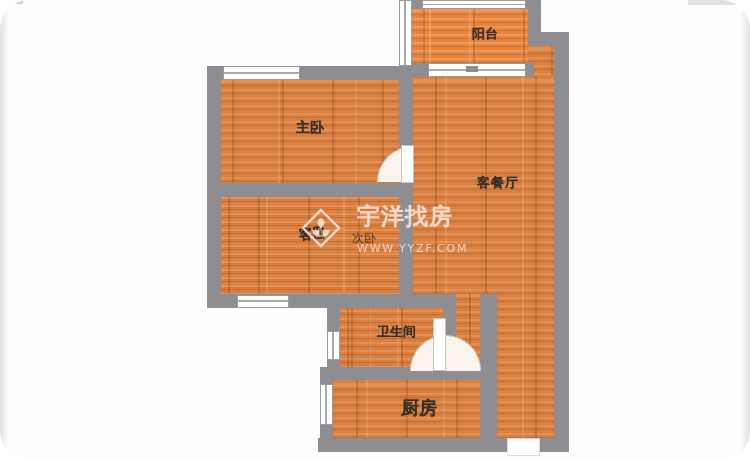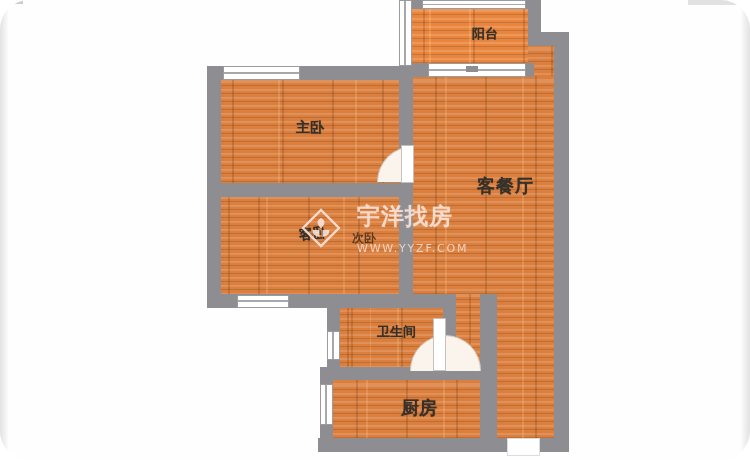--- a/index.html
+++ b/index.html
@@ -30,21 +30,21 @@
   
   .door-arc{position:absolute;z-index:4;background:#fbf4ec;border:1px solid #d2cbc2;box-sizing:border-box;}
   .door-leaf{position:absolute;z-index:5;background:#ffffff;border:1px solid #c6c1ba;box-sizing:border-box;}
   .opening{position:absolute;z-index:4;background:#ffffff;border:1px solid #dcdcdc;box-sizing:border-box;}
   
   .room-label{
     position:absolute;z-index:6;color:#34302a;font-weight:bold;
     text-shadow:0 0 1px rgba(40,30,20,0.55);white-space:nowrap;
   }
   .label-ghost{
-    position:absolute;z-index:6;color:rgba(70,46,26,0.85);font-weight:bold;
+    position:absolute;z-index:6;color:rgba(70,46,26,0.85);font-weight:normal;
     filter:blur(0.5px);white-space:nowrap;
   }
   
   .watermark{
     position:absolute;left:301px;top:204px;z-index:7;display:flex;align-items:center;gap:16px;
     color:rgba(250,228,218,0.88);pointer-events:none;
   }
   .wm-title{font-size:23px;font-weight:bold;letter-spacing:1px;line-height:1.05;
     text-shadow:0 0 2px rgba(255,245,240,0.25);}
   .wm-url{font-size:11px;letter-spacing:1.8px;margin-top:14px;opacity:0.9;}
@@ -92,21 +92,21 @@
   <div class="win-v" style="left:320px;top:384px;width:13px;height:41px;"></div>
 
   <div class="door-arc" style="left:377px;top:146px;width:36px;height:36px;border-radius:100% 0 0 0;border-right:none;border-bottom:none;"></div>
   <div class="door-leaf" style="left:401px;top:145px;width:13px;height:38px;"></div>
   <div class="door-arc" style="left:410px;top:335px;width:71px;height:36px;border-radius:36px 36px 0 0;border-bottom:none;"></div>
   <div class="door-leaf" style="left:433px;top:318px;width:13px;height:53px;"></div>
   <div class="opening" style="left:507px;top:438px;width:33px;height:18px;"></div>
 
   <div class="room-label" style="left:472px;top:25px;font-size:13px;">阳台</div>
   <div class="room-label" style="left:296px;top:119px;font-size:14px;">主卧</div>
-  <div class="room-label" style="left:477px;top:174px;font-size:18px;letter-spacing:1px;">客餐厅</div>
+  <div class="room-label" style="left:477px;top:174px;font-size:13px;letter-spacing:1px;">客餐厅</div>
   <div class="room-label" style="left:299px;top:225px;font-size:14px;transform:rotate(-6deg);">客卧</div>
   <div class="label-ghost" style="left:352px;top:230px;font-size:12px;">次卧</div>
   <div class="room-label" style="left:377px;top:323px;font-size:13px;">卫生间</div>
   <div class="room-label" style="left:401px;top:396px;font-size:18px;">厨房</div>
 
   <div class="watermark">
     <span style="display:block;">
       <svg width="40" height="40" viewBox="0 0 40 40">
         <g stroke="rgba(250,228,218,0.9)" stroke-width="2.4" fill="none">
           <path d="M20 2 L38 20 L20 38 L2 20 Z"></path>

